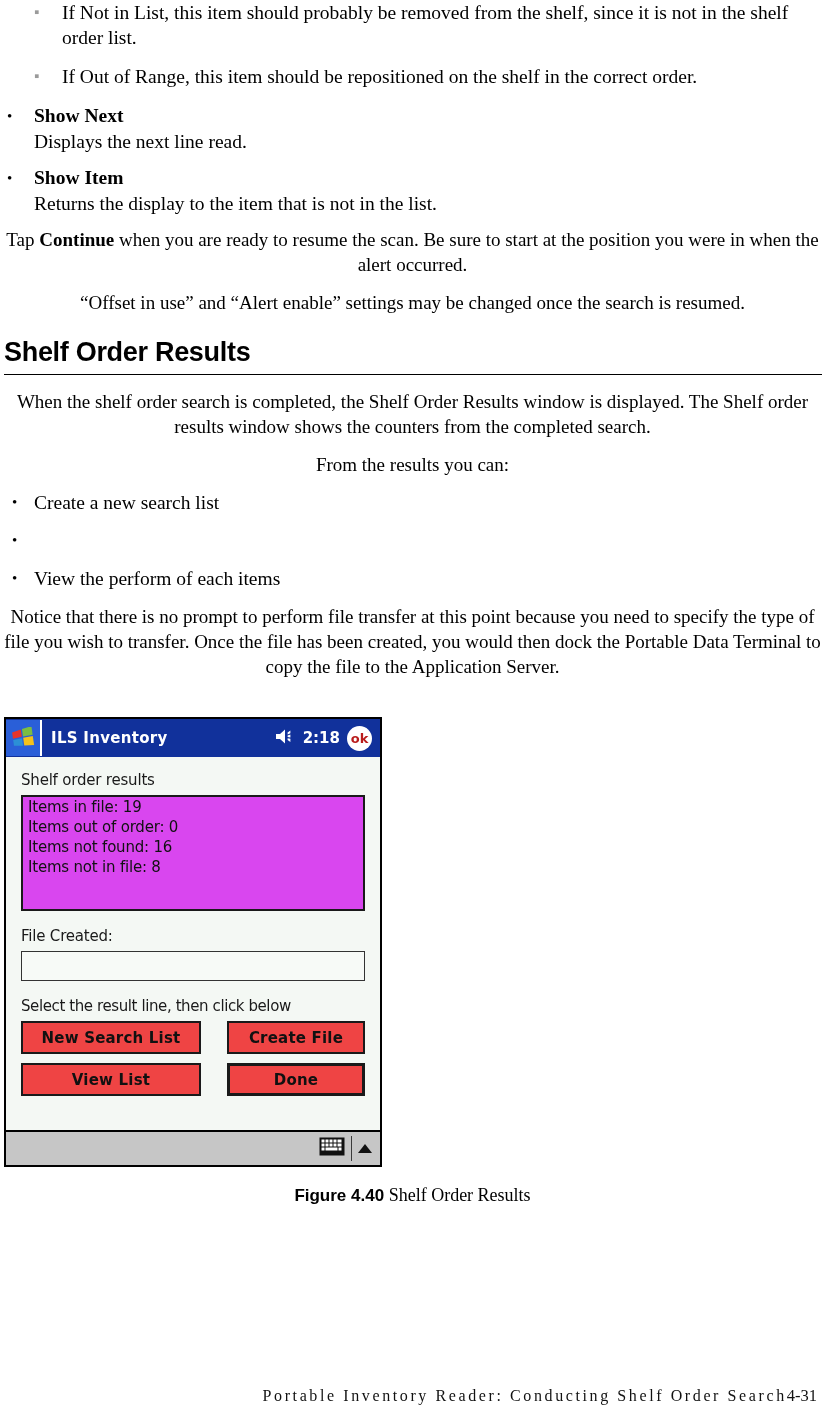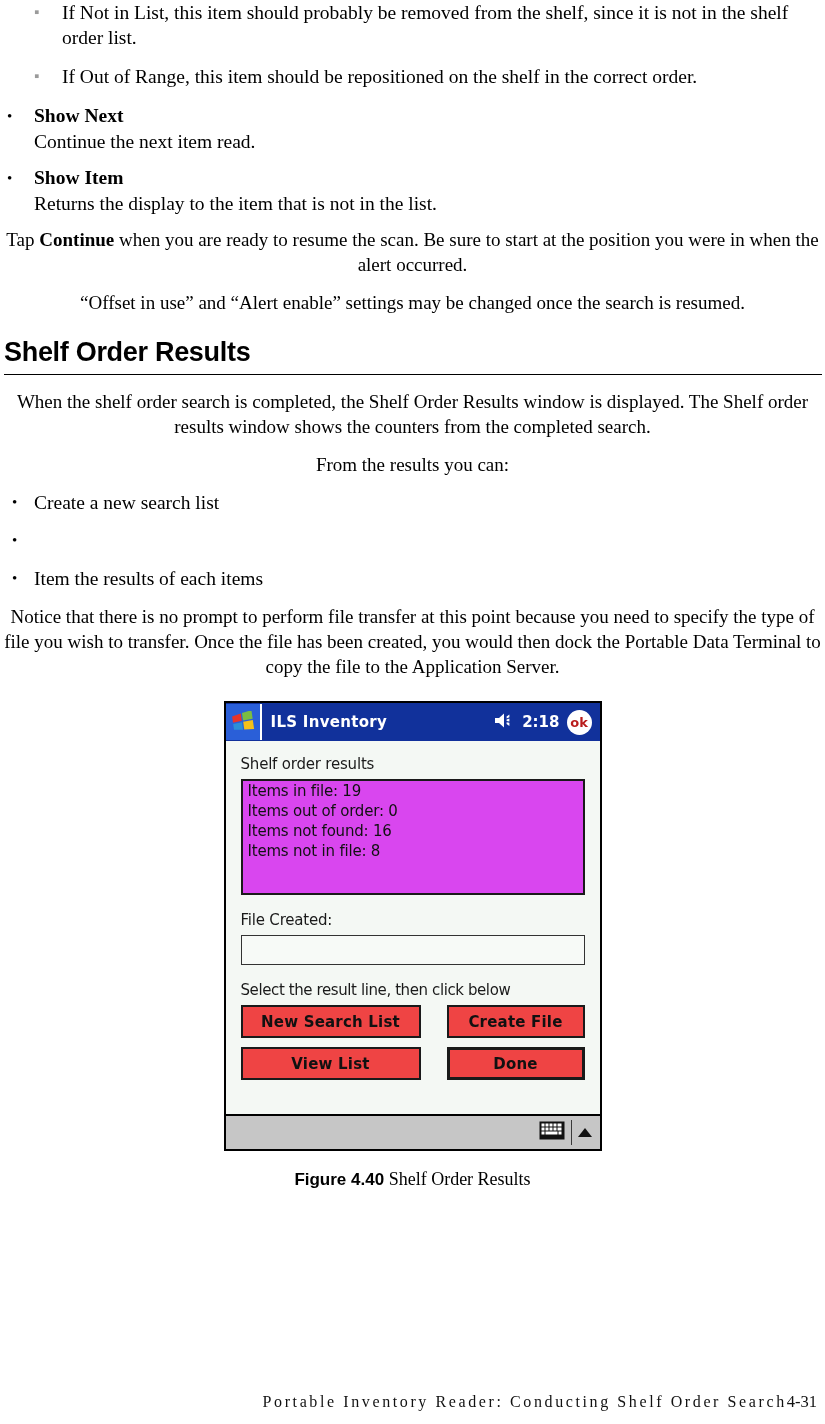--- a/index.html
+++ b/index.html
@@ -105,23 +105,22 @@
     border: none;
     border-top: 1.6px solid #000;
     margin: 7px 0 14px 0;
     width: 818px;
   }
 
   .b { font-weight: bold; }
 
   
   .figure-wrap {
-    margin-top: 22px;
-    display: flex;
-    justify-content: center;
+    margin-top: 38px;
+    display: flex;
   }
   .pda {
     width: 378px;
     border: 2px solid #000000;
     background: #f4f8f4;
     box-sizing: border-box;
   }
   .pda-titlebar {
     height: 38px;
     background: #11319b;
@@ -282,21 +281,21 @@
   .fig-caption .fignum {
     font-family: "Liberation Sans", sans-serif;
     font-weight: bold;
     font-size: 17px;
   }
 
   .footer {
     position: absolute;
     left: 0;
     right: 0;
-    bottom: 12px;
+    bottom: 18px;
     text-align: right;
     padding-right: 8px;
     font-family: "Liberation Serif", serif;
     font-size: 16px;
     color: #111;
   }
   .footer .ftext { letter-spacing: 2.6px; }
   .footer .fpage { letter-spacing: 0; font-size: 16.5px; }
 </style>
 </head>
@@ -310,21 +309,21 @@
   </div>
   <div class="sub-bullet-row">
     <span class="marker">▪</span>
     <span class="txt">If Out of Range, this item should be repositioned on the shelf in the correct order.</span>
   </div>
 
   <div class="term-row">
     <span class="marker">•</span>
     <span class="term">Show Next</span>
   </div>
-  <div class="term-def">Continue the next item read.</div>
+  <div class="term-def">Displays the next line read.</div>
 
   <div class="term-row">
     <span class="marker">•</span>
     <span class="term">Show Item</span>
   </div>
   <div class="term-def">Returns the display to the item that is not in the list.</div>
 
   <p class="para"><span>Tap </span><span class="b">Continue</span><span> when you are ready to resume the scan. Be sure to start at the position you were in when the alert occurred.</span></p>
 
   <p class="para">“Offset in use” and “Alert enable” settings may be changed once the search is resumed.</p>
@@ -337,21 +336,21 @@
 
   <div class="bullet-row">
     <span class="marker">•</span>
     <span class="txt">Create a new search list</span>
   </div>
   <div class="bullet-row">
     <span class="marker">•</span>
   </div>
   <div class="bullet-row">
     <span class="marker">•</span>
-    <span class="txt">Item the results of each items</span>
+    <span class="txt">View the perform of each items</span>
   </div>
 
   <p class="para">Notice that there is no prompt to perform file transfer at this point because you need to specify the type of file you wish to transfer. Once the file has been created, you would then dock the Portable Data Terminal to copy the file to the Application Server.</p>
 
   <div class="figure-wrap">
     <div class="pda">
 
       <div class="pda-titlebar">
         <span class="win-logo">
           <svg width="24" height="22" viewBox="0 0 24 22" aria-hidden="true">

